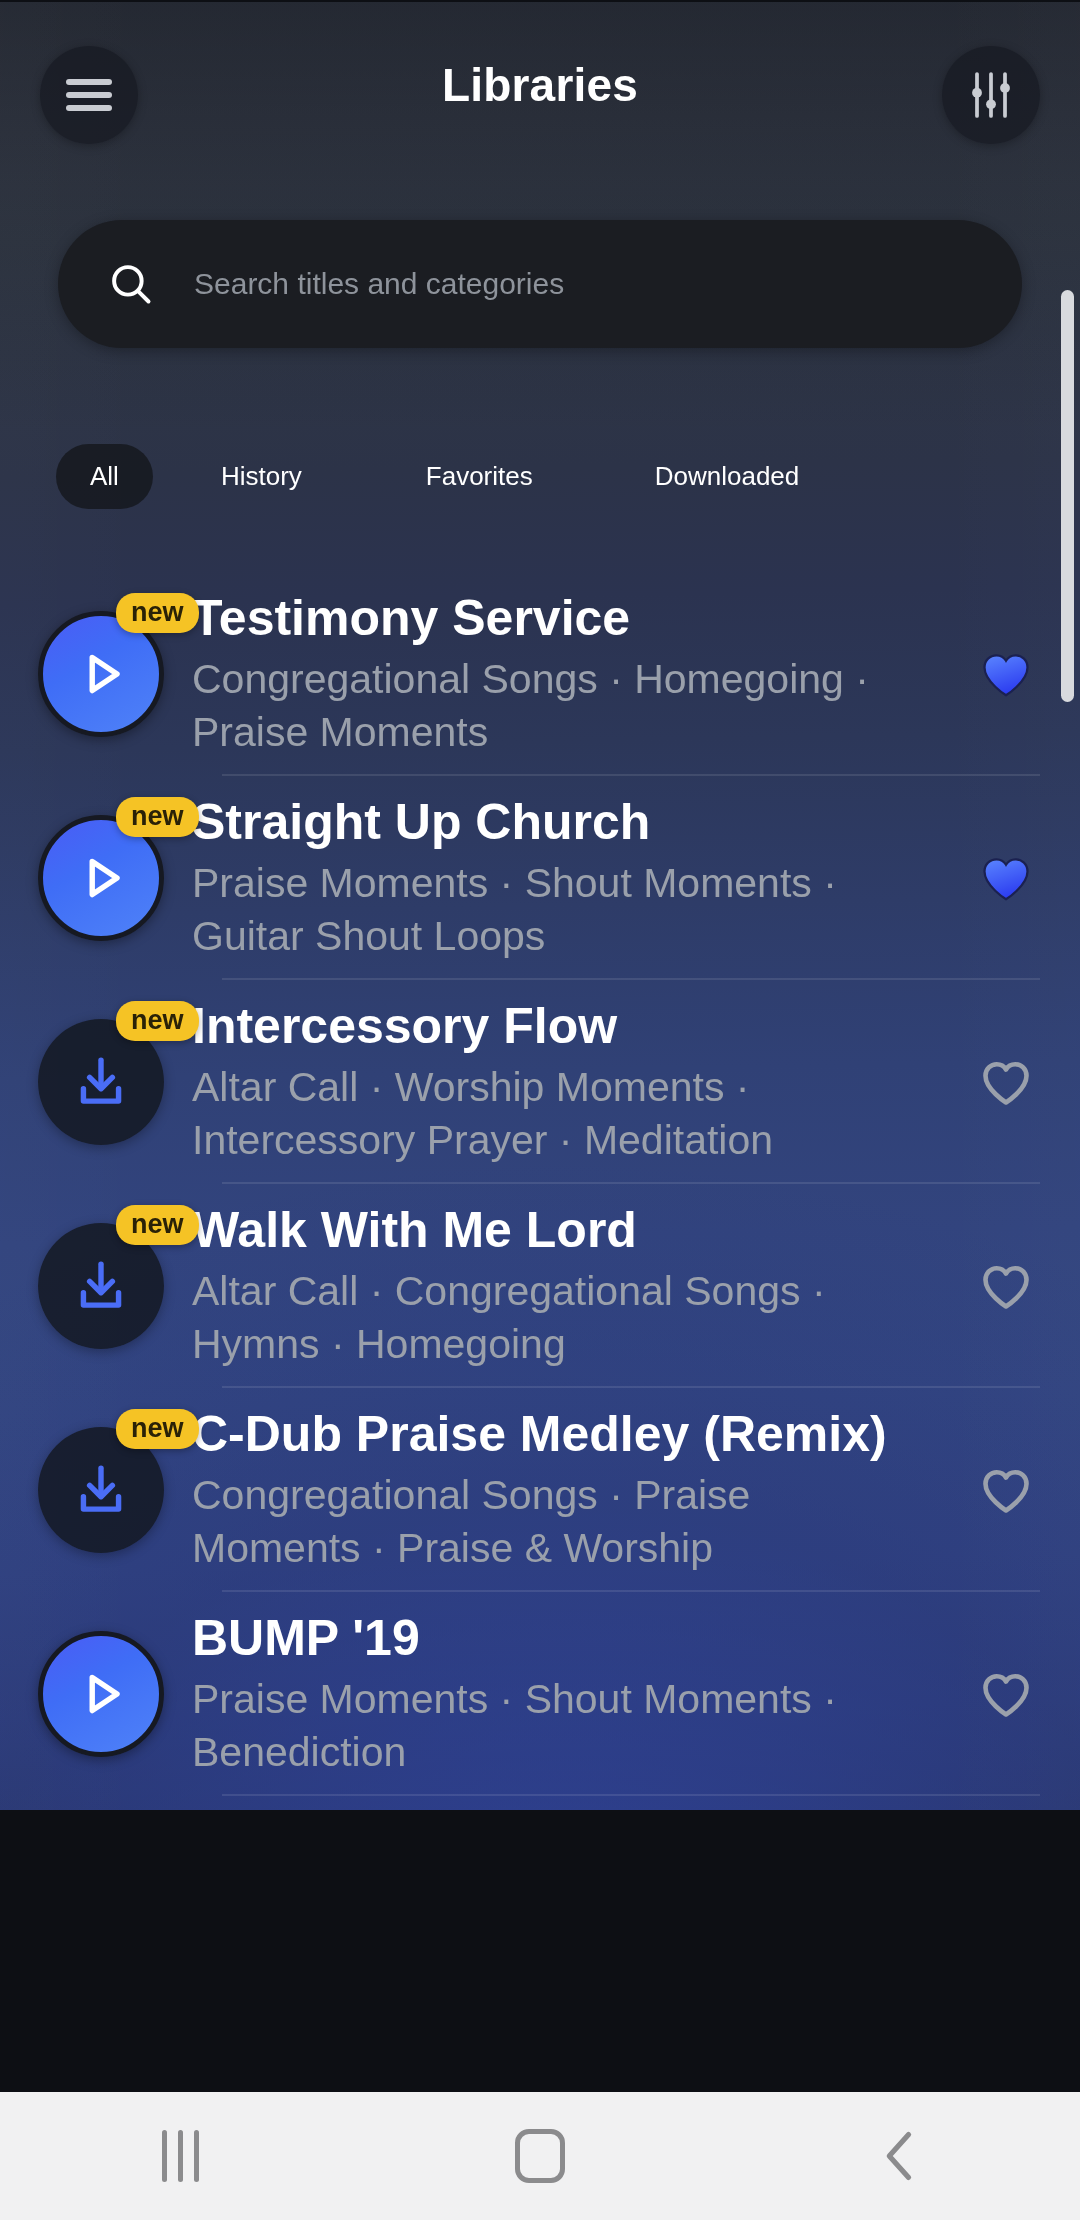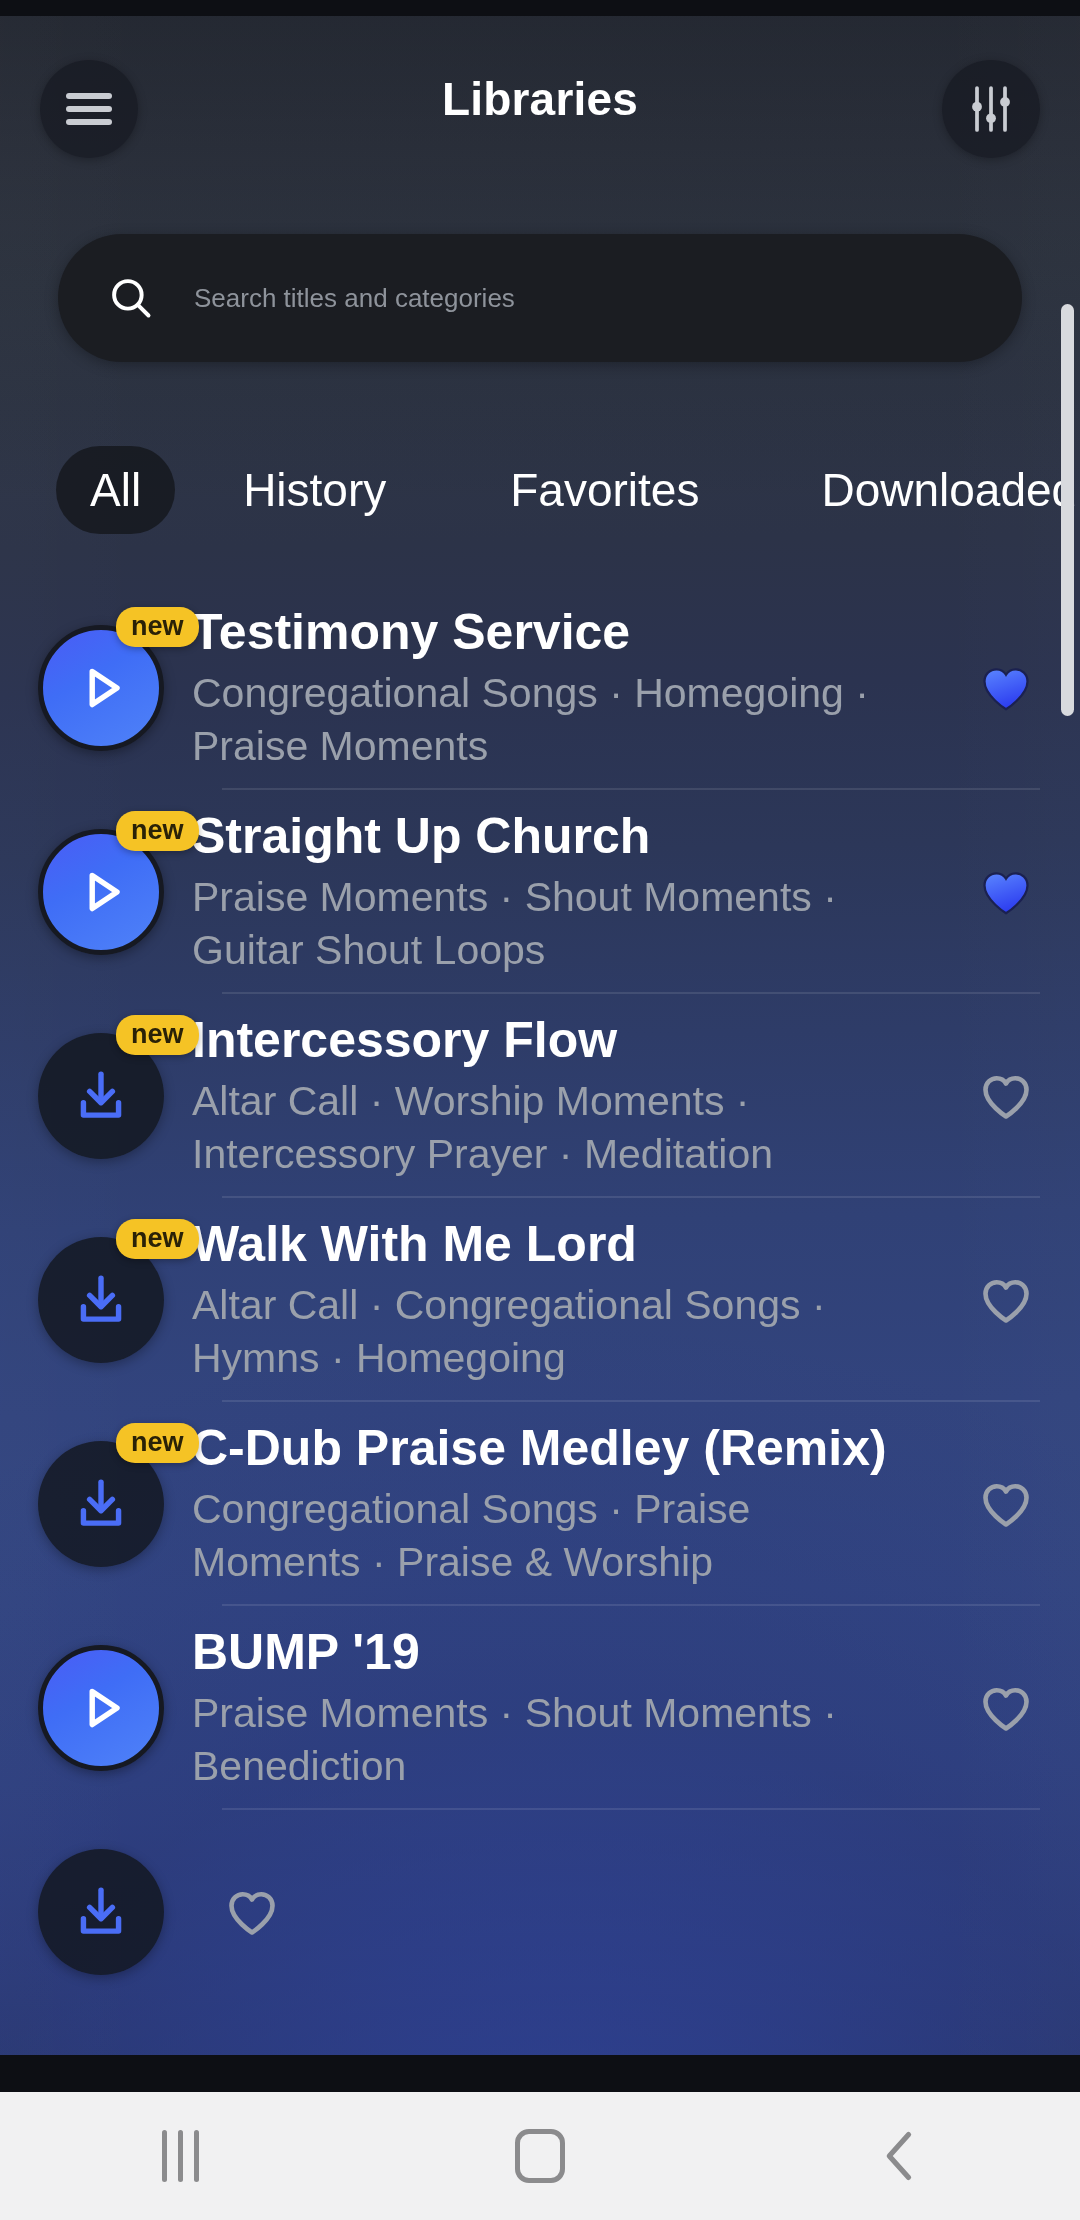--- a/index.html
+++ b/index.html
@@ -11,22 +11,22 @@
   }
   #phone {
     position: relative;
     width: 1080px; height: 2220px;
     overflow: hidden;
   }
 
   
   #app {
     position: absolute;
-    left: 0; top: 16px;
-    width: 1080px; height: 2039px;
+    left: 0; top: 2px;
+    width: 1080px; height: 1808px;
     overflow: hidden;
     background:
       radial-gradient(140% 70% at 50% 112%, rgba(40,58,140,0.92) 0%, rgba(33,47,112,0.55) 42%, rgba(0,0,0,0) 78%),
       linear-gradient(176deg, #363b47 0%, #343a48 9%, #2f3murky 9%, #2e3545 16%, #2c3purple 16%, #2b3247 24%,
                       #2a3352 34%, #2c3a66 48%, #2f4079 60%, #31437f 72%, #30427e 84%, #2d3d74 94%, #2a3868 100%);
   }
   
   #app {
     background:
       radial-gradient(120% 55% at 52% 108%, rgba(47,67,160,0.78) 0%, rgba(38,53,126,0.40) 45%, rgba(0,0,0,0) 80%),
@@ -95,35 +95,35 @@
     background: #1b1d22;
     border-radius: 64px;
     display: flex; align-items: center;
     box-shadow: 0 3px 14px rgba(0,0,0,0.30);
     z-index: 4;
   }
   #search-icon { margin-left: 48px; width: 50px; height: 50px; flex: none; }
   #search-placeholder {
     margin-left: 38px;
     color: #8e939b;
-    font-size: 26px;
+    font-size: 30px;
     white-space: nowrap;
   }
 
   
   #tabs {
     position: absolute;
     left: 0; top: 420px;
     width: 1080px; height: 108px;
     display: flex; align-items: center;
     z-index: 4;
   }
   .tab {
     color: #ffffff;
-    font-size: 46px;
+    font-size: 26px;
     padding: 17px 34px;
     border-radius: 54px;
     white-space: nowrap;
   }
   .tab.active { background: rgba(20,22,28,0.80); }
   #tab-all { margin-left: 56px; }
   #tab-history { margin-left: 34px; }
   #tab-downloaded { margin-left: 54px; }
   #tab-favorites { margin-left: 56px; }
 

